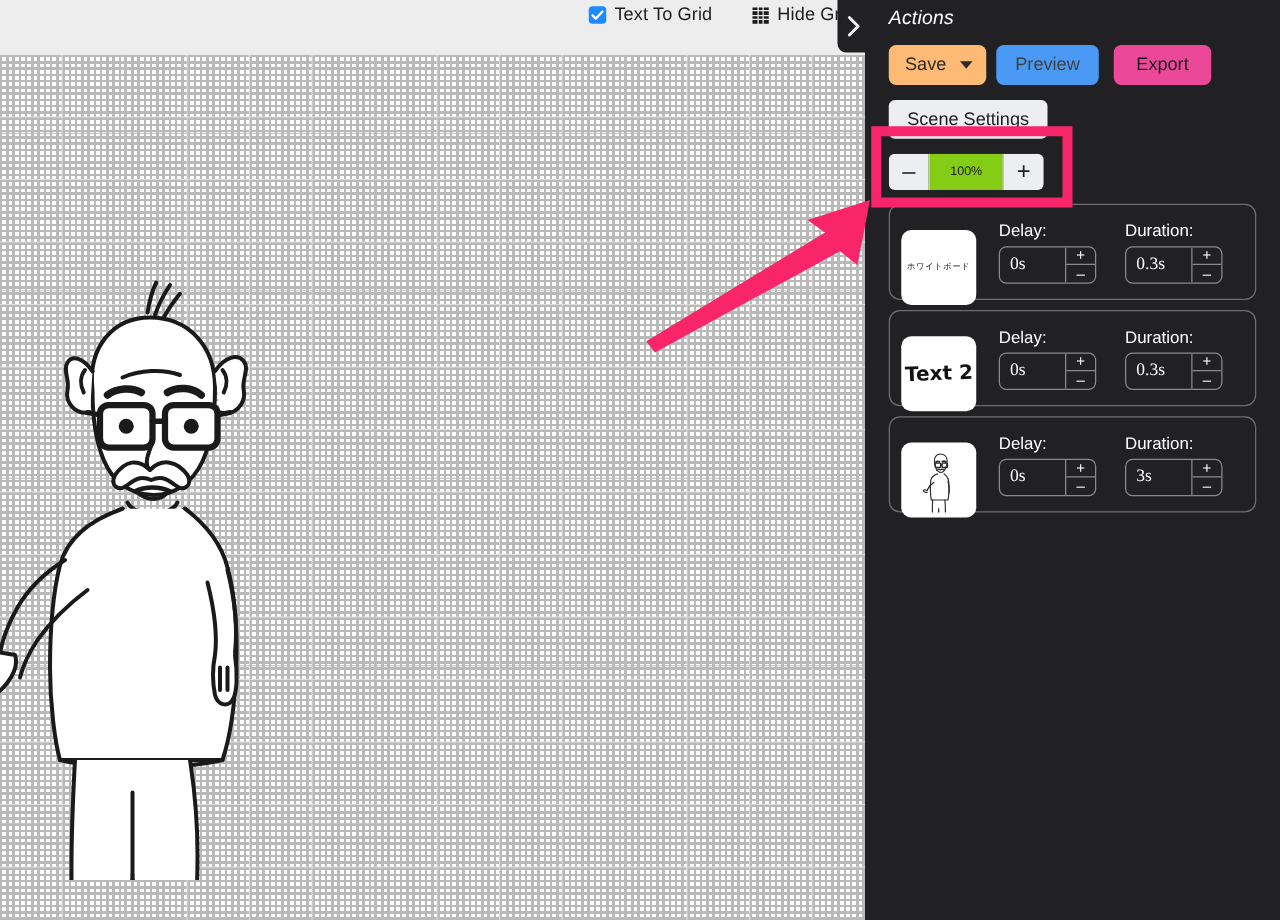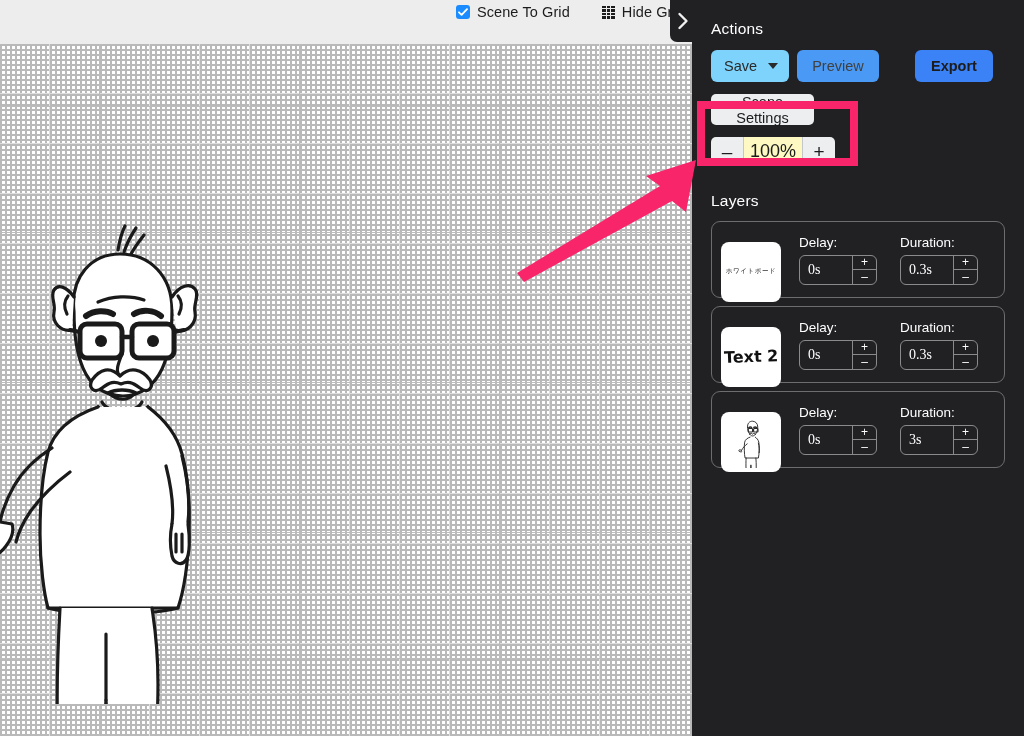--- a/index.html
+++ b/index.html
@@ -187,75 +187,74 @@
     justify-content: center;
     z-index: 30;
   }
 
   .section-title {
     font-size: 15.5px;
     color: #ffffff;
     letter-spacing: 0.2px;
   }
 
-  .actions-title { margin-top: 20px; }
+  .actions-title { margin-top: 6px; font-style: italic; }
 
   .actions-row {
     display: flex;
     align-items: center;
     margin-top: 12px;
   }
 
   .btn {
     border: none;
     border-radius: 6px;
     font-family: "Liberation Sans", sans-serif;
     font-size: 14.5px;
     height: 32px;
     cursor: pointer;
     display: inline-flex;
     align-items: center;
     justify-content: center;
     padding: 0 14px;
   }
   .btn-save {
-    background: #7dd3fc;
+    background: #fdba74;
     color: #2a2a2a;
     width: 78px;
     justify-content: space-between;
     padding: 0 11px 0 13px;
   }
   .caret {
     width: 0; height: 0;
     border-left: 5px solid transparent;
     border-right: 5px solid transparent;
     border-top: 6px solid #2a2a2a;
     margin-left: 6px;
   }
   .btn-preview {
     background: #4a9af5;
     color: #404040;
     width: 82px;
     margin-left: 8px;
   }
   .btn-export {
-    background: #3b82f6;
+    background: #ec4899;
     color: #1c1c1c;
     width: 78px;
-    margin-left: 36px;
-    font-weight: bold;
+    margin-left: 12px;
   }
 
   .scene-title { margin-top: 22px; }
 
   .btn-scene-settings {
     background: #eceef0;
     color: #1c1c1c;
     height: 31px;
-    width: 103px;
+    width: 127px;
     margin-top: 12px;
     font-size: 14.5px;
     border-radius: 5px;
   }
 
   .tools-title { margin-top: 22px; }
 
   .zoom-group {
     display: flex;
     margin-top: 12px;
@@ -271,27 +270,27 @@
     width: 32px;
     font-size: 19px;
     line-height: 1;
     cursor: pointer;
     display: flex;
     align-items: center;
     justify-content: center;
     font-family: "Liberation Sans", sans-serif;
   }
   .zoom-value {
-    background: #fef9c3;
+    background: #84cc16;
     color: #1c1c1c;
     flex: 1;
     display: flex;
     align-items: center;
     justify-content: center;
-    font-size: 18px;
+    font-size: 10px;
     border-left: 1px solid #c3c6ca;
     border-right: 1px solid #c3c6ca;
   }
 
   .layers-title { margin-top: 26px; }
 
   .layers-list { margin-top: 11px; }
 
   .layer-row {
     display: flex;
@@ -389,21 +388,21 @@
 <div id="app">
 
   <div class="toolbar">
 
     <div class="toolbar-group snap-group">
       <span class="checkbox">
         <svg width="10" height="9" viewBox="0 0 10 9">
           <path d="M1 4.3 L3.6 6.9 L9 1.2" stroke="#ffffff" stroke-width="1.8" fill="none" stroke-linecap="round" stroke-linejoin="round"></path>
         </svg>
       </span>
-      <span class="toolbar-label">Scene To Grid</span>
+      <span class="toolbar-label">Text To Grid</span>
     </div>
 
     <div class="toolbar-group">
       <span class="grid-icon">
         <i></i>
           <i></i>
           <i></i>
           <i></i>
           <i></i>
           <i></i>
@@ -543,21 +542,20 @@
 
     
 
     <div class="zoom-group">
       <button class="zoom-btn">–</button>
       <div class="zoom-value">100%</div>
       <button class="zoom-btn">+</button>
     </div>
 
     
-    <div class="section-title layers-title">Layers</div>
 
     <div class="layers-list">
 
       <div class="layer-row">
         <div class="layer-thumb">
           <span class="thumb-jp">ホワイトボード</span>
         </div>
         <div class="field-group">
           <span class="field-label">Delay:</span>
           <div class="stepper">

